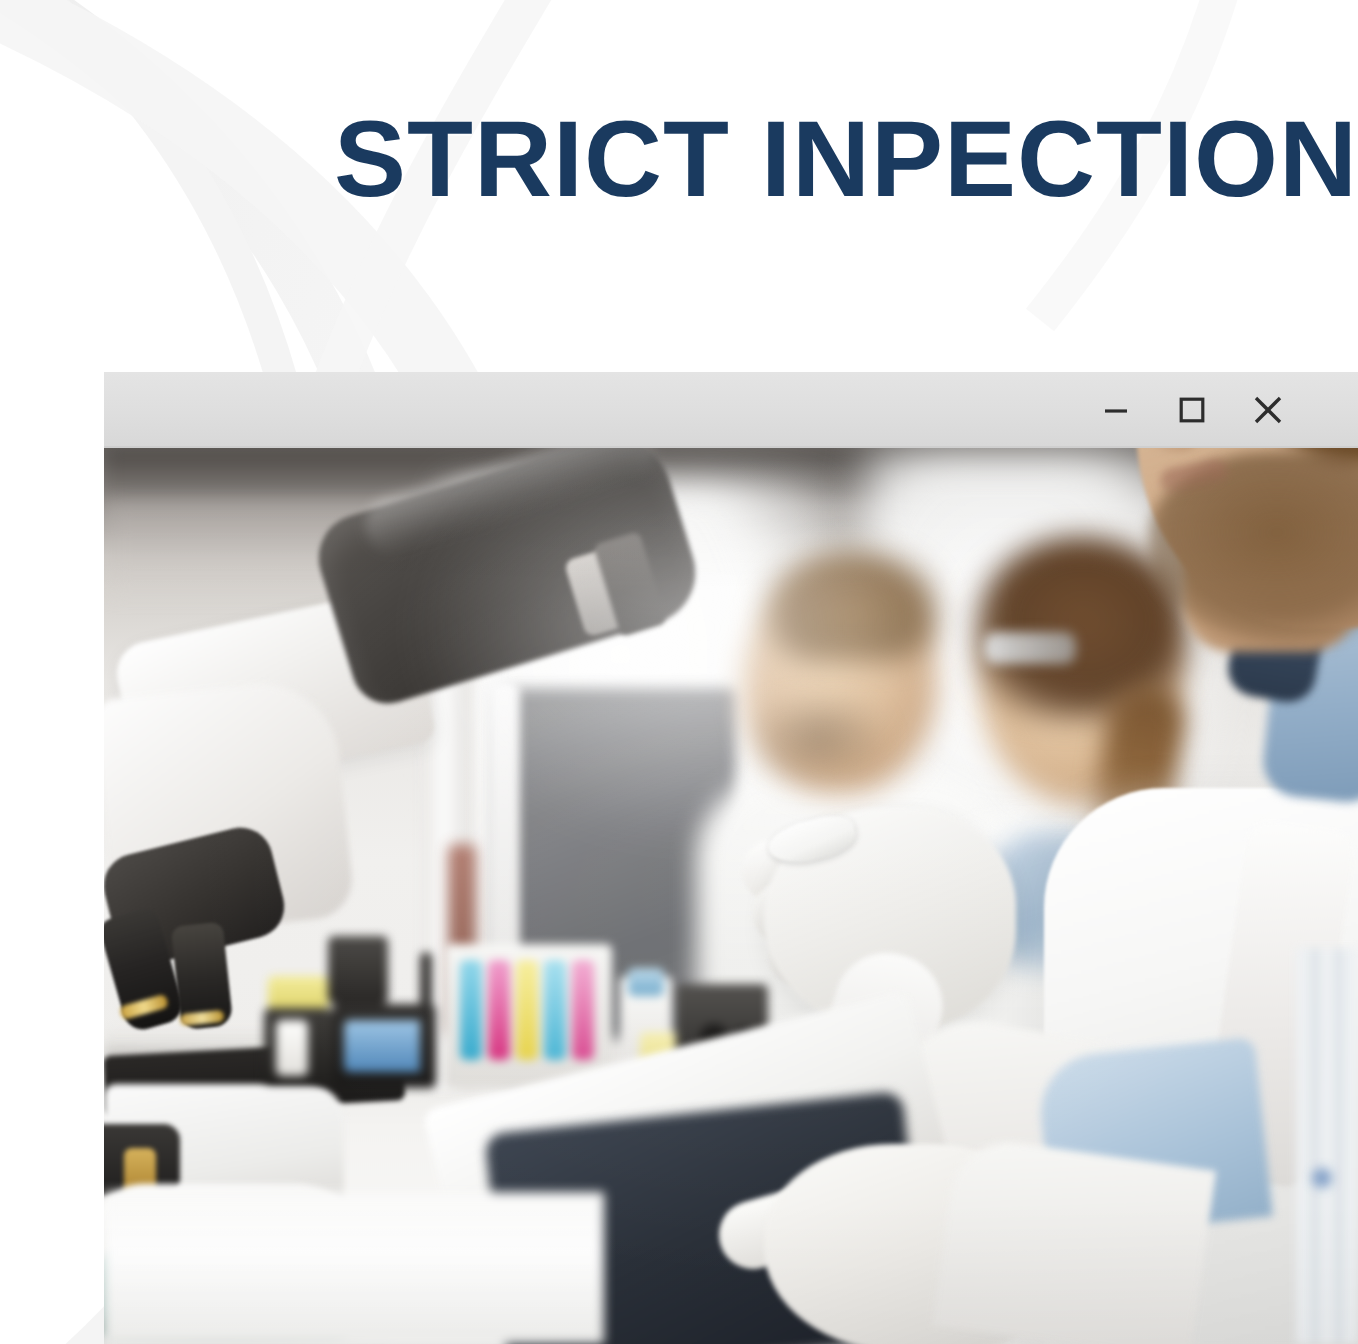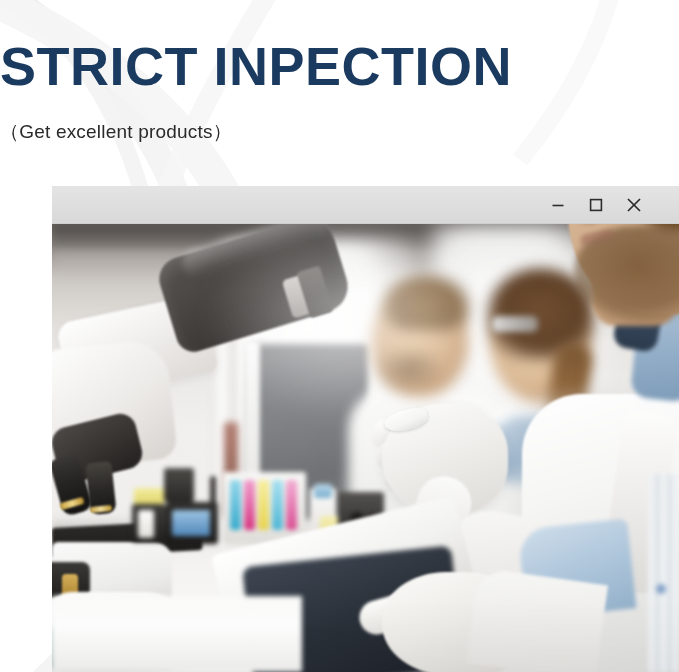--- a/index.html
+++ b/index.html
@@ -30,25 +30,25 @@
     position: absolute;
     inset: 0;
     pointer-events: none;
     z-index: 0;
   }
 
   
   .header {
     position: absolute;
     left: 0;
-    top: 4px;
+    top: 18px;
     width: 679px;
     height: 186px;
     z-index: 2;
-    text-align: left;
+    text-align: right;
   }
   .page-title {
     margin: 0;
     padding-top: 34px;
     font-size: 54px;
     line-height: 1.05;
     font-weight: 700;
     letter-spacing: 0.5px;
     color: #1a3a5f;
     font-family: "Liberation Sans", sans-serif;
@@ -606,21 +606,20 @@
     </defs>
     <path d="M -60 -40 C 120 40, 230 200, 205 430 C 190 560, 120 650, 20 712" fill="none" stroke="url(#swg)" stroke-width="26" opacity="0.95"></path>
     <path d="M -90 -70 C 90 10, 180 170, 158 420 C 146 560, 86 650, -10 716" fill="none" stroke="#f3f3f3" stroke-width="16" opacity="0.95"></path>
     <path d="M -30 -10 C 165 70, 290 210, 268 430" fill="none" stroke="#f5f5f5" stroke-width="34" opacity="0.9"></path>
     <path d="M 300 -60 C 240 40, 190 120, 160 210" fill="none" stroke="#f6f6f6" stroke-width="20" opacity="0.85"></path>
     <path d="M 620 -40 C 600 50, 560 110, 520 160" fill="none" stroke="#f7f7f7" stroke-width="18" opacity="0.7"></path>
   </svg>
 
   <div class="header">
     <h1 class="page-title">STRICT INPECTION</h1>
-    <p class="page-subtitle">（Get excellent products）</p>
   </div>
 
   <div class="app-window">
 
     <div class="titlebar">
 
       <div class="win-btn" title="Minimize">
         <svg width="16" height="16" viewBox="0 0 16 16">
           <line x1="2.5" y1="8.5" x2="13.5" y2="8.5" stroke="#2d2d2d" stroke-width="1.6"></line>
         </svg>

